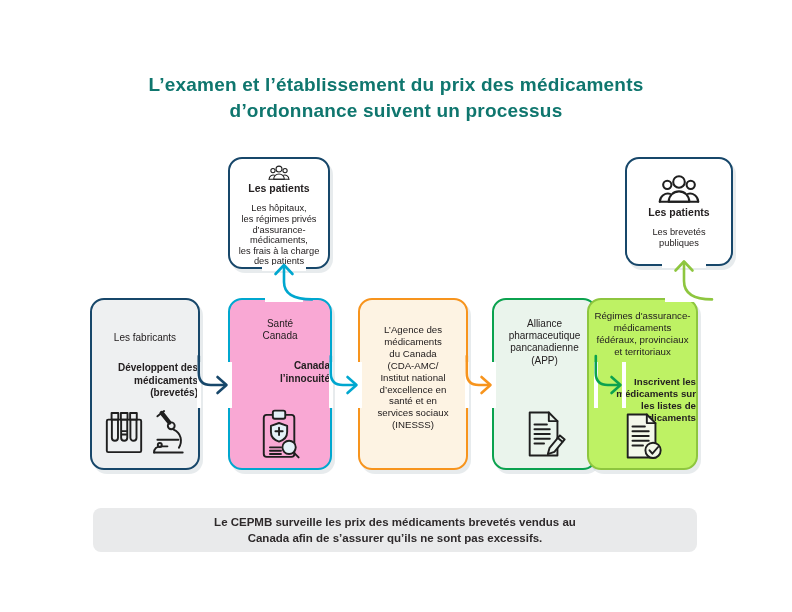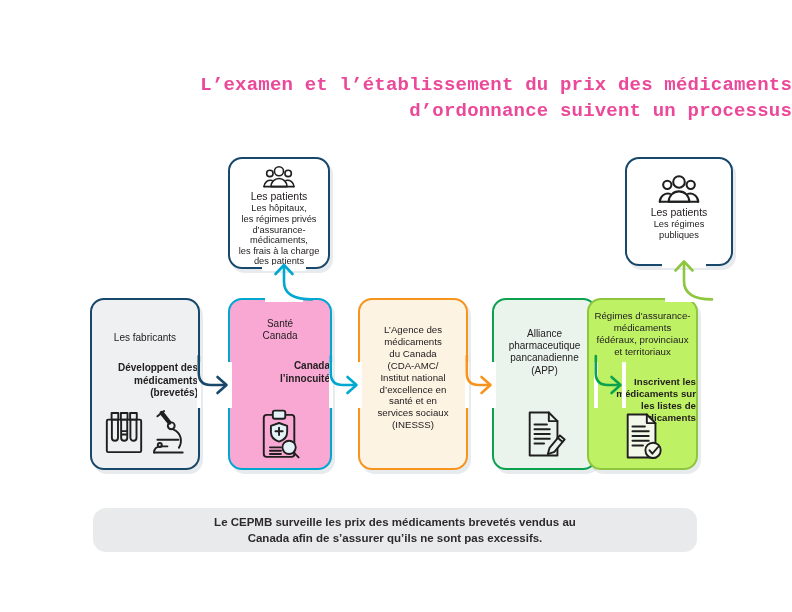--- a/index.html
+++ b/index.html
@@ -1,49 +1,49 @@
 <!DOCTYPE html>
 <html><head>
 <meta charset="utf-8">
 <style>
   html,body{margin:0;padding:0;background:#fff;}
   .canvas{position:relative;width:792px;height:612px;background:#ffffff;
           font-family:"Liberation Sans",sans-serif;color:#242021;overflow:hidden;}
-  .title{position:absolute;left:0;top:72px;width:792px;text-align:right;
-         font-size:19px;line-height:26px;font-weight:700;color:#ec4899;white-space:pre-line;letter-spacing:.2px;font-family:Liberation Mono, monospace;}
+  .title{position:absolute;left:0;top:72px;width:792px;text-align:center;
+         font-size:19px;line-height:26px;font-weight:700;color:#0f766e;white-space:pre-line;letter-spacing:.2px;}
   
   .bx{position:absolute;box-sizing:border-box;border-radius:14px;border:2.5px solid #17476a;
       text-align:center;box-shadow:3px 4px 0 rgba(170,182,190,.28);}
   
   .pbox{background:#ffffff;display:flex;flex-direction:column;align-items:center;}
   .p1{left:228px;top:157px;width:102px;height:112px;padding-top:6px;}
   .p2{left:625px;top:157px;width:108px;height:109px;padding-top:15px;}
-  .pbox-heading{font-size:10.5px;font-weight:400;margin-top:2px;}
-  .pbox-body{font-size:9.3px;line-height:10.6px;white-space:pre-line;margin-top:1px;}
+  .pbox-heading{font-size:10.5px;font-weight:700;margin-top:2px;}
+  .pbox-body{font-size:9.3px;line-height:10.6px;white-space:pre-line;margin-top:9px;}
   
   .proc{top:298px;height:172px;}
   .b1{left:90px;width:110px;background:#eef0f1;border-color:#17476a;padding-top:32px;}
   .b2{left:228px;width:104px;background:#f9a8d4;border-color:#00a7cf;padding-top:18px;}
   .b3{left:358px;width:110px;background:#fdf3e3;border-color:#f7941d;padding-top:24px;}
-  .b4{left:492px;width:105px;background:#eaf4ec;border-color:#0ba24f;padding-top:28px;}
+  .b4{left:492px;width:105px;background:#eaf4ec;border-color:#0ba24f;padding-top:18px;}
   .b5{left:587px;width:111px;background:#bef264;border-color:#8ec63f;padding-top:10px;}
   .box-label{font-size:10px;line-height:12.2px;white-space:pre-line;}
   .b3 .box-label,.b5 .box-label{font-size:9.7px;line-height:11.9px;}
   .box-action{font-size:10px;line-height:12.3px;font-weight:700;white-space:pre-line;margin-top:18px;text-align:right;}
   .b3 .box-action,.b5 .box-action{font-size:9.7px;line-height:12px;}
   .box-icon{position:absolute;left:50%;transform:translateX(-50%);}
   
   .gap{position:absolute;background:#ffffff;}
   .hgap{top:362px;height:46px;width:4px;}
   .vgap-top{top:297.5px;height:4px;width:38px;}
   .vgap-bot{height:5.5px;width:44px;}
   
   .arrow{position:absolute;overflow:visible;}
   .footer{position:absolute;left:93px;top:508px;width:604px;height:44px;background:#e9eaeb;
-          border-radius:13px;display:flex;align-items:center;justify-content:center;}
+          border-radius:8px;display:flex;align-items:center;justify-content:center;}
   .footer-text{font-size:11.5px;line-height:16px;font-weight:700;color:#2e2a2b;text-align:center;white-space:pre-line;}
 </style>
 </head>
 <body>
 
 <div class="canvas">
 
   <div class="title">L’examen et l’établissement du prix des médicaments
 d’ordonnance suivent un processus</div>
 
@@ -70,21 +70,21 @@
     <svg width="44" height="30" viewBox="0 0 46 32" fill="none" stroke="#1f1f1f" stroke-width="2.2" stroke-linecap="round" stroke-linejoin="round">
       <circle cx="10.5" cy="11.5" r="4.4"></circle>
       <circle cx="35.5" cy="11.5" r="4.4"></circle>
       <path d="M2.5 29.5 a8.8 8.8 0 0 1 11 -8.3"></path>
       <path d="M43.5 29.5 a8.8 8.8 0 0 0 -11 -8.3"></path>
       <path d="M12 29.5 a11 11 0 0 1 22 0 Z" fill="#ffffff"></path>
       <circle cx="23" cy="8.5" r="6.2" fill="#ffffff"></circle>
       <path d="M2.5 29.5 H43.5"></path>
     </svg>
     <div class="pbox-heading">Les patients</div>
-    <div class="pbox-body">Les régimes
+    <div class="pbox-body">Les brevetés
 publiques</div>
   </div>
 
   <div class="bx proc b1">
     <div class="box-label">Les fabricants</div>
     <div class="box-action">Développent des
 médicaments
 (brevetés)</div>
     <svg class="box-icon" style="bottom:10px" width="84" height="50" viewBox="0 0 88 52" fill="none" stroke="#1f1f1f" stroke-width="2" stroke-linecap="round" stroke-linejoin="round">
       <rect x="9" y="5" width="7" height="7"></rect>

